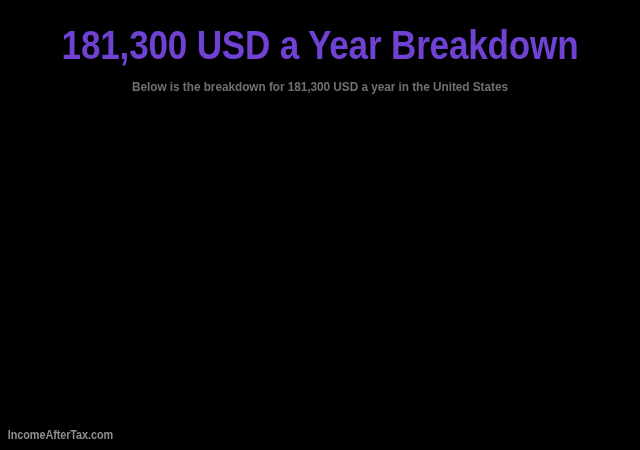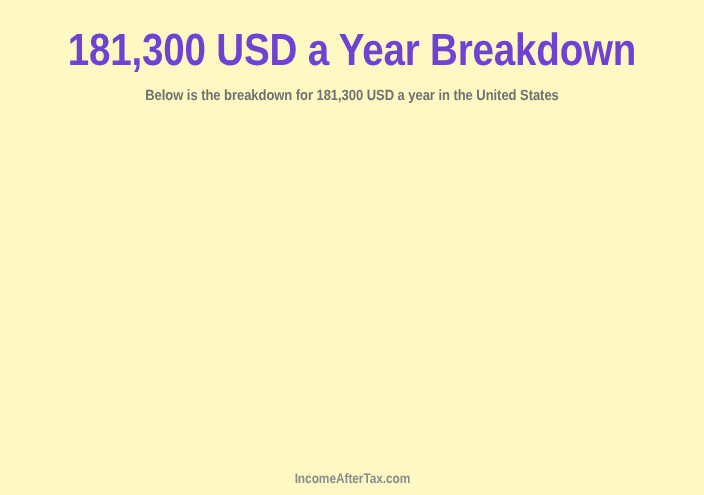--- a/index.html
+++ b/index.html
@@ -12,21 +12,21 @@
   body {
     background: #eeeeee;
     font-family: "Liberation Sans", sans-serif;
     overflow: hidden;
   }
 
   .page {
     position: relative;
     width: 640px;
     height: 450px;
-    background: #fef9c3;
+    background: #000000;
   }
 
   
   .header {
     position: absolute;
     top: 0;
     left: 0;
     width: 640px;
     text-align: center;
     padding-top: 22px;
@@ -75,21 +75,21 @@
     height: 100%;
   }
 
   
   .footer {
     position: absolute;
     left: 0;
     bottom: 0;
     width: 640px;
     height: 40px;
-    text-align: center;
+    text-align: left;
   }
 
   .footer-brand {
     display: inline-block;
     margin-top: 18px;
     color: #8d8d8d;
     font-family: "Liberation Sans", sans-serif;
     font-weight: bold;
     font-size: 12.5px;
     line-height: 15px;

